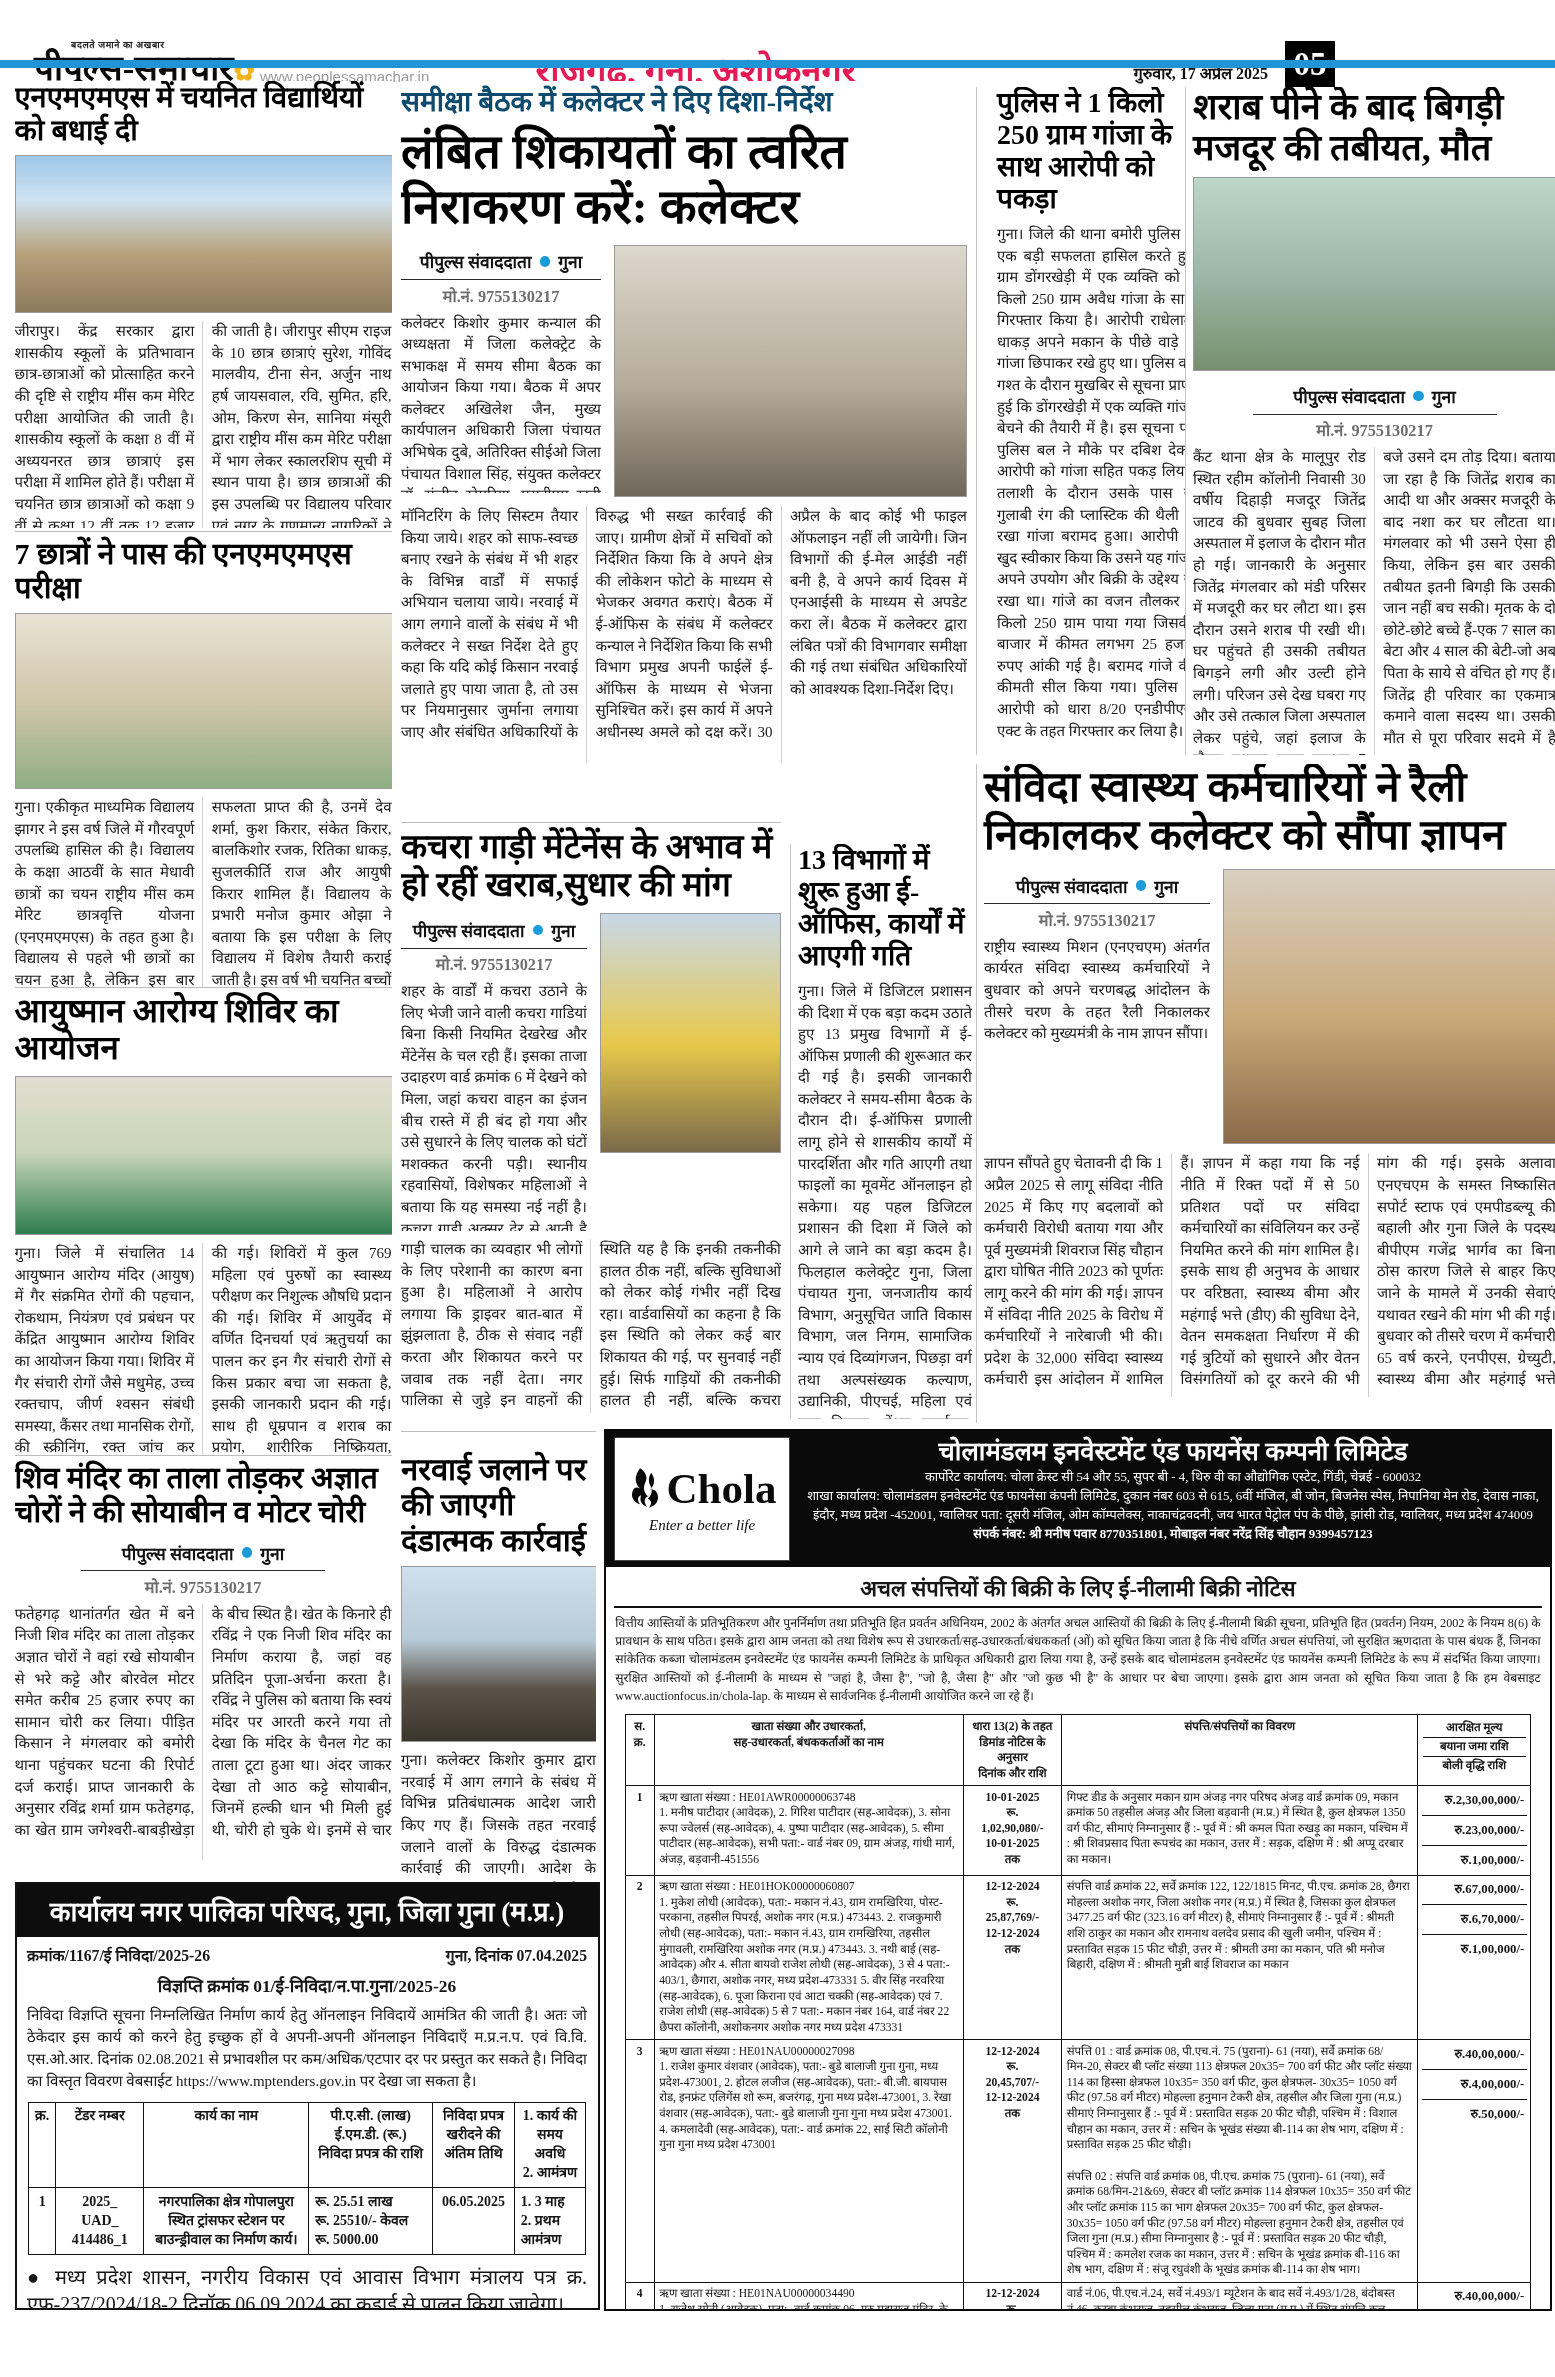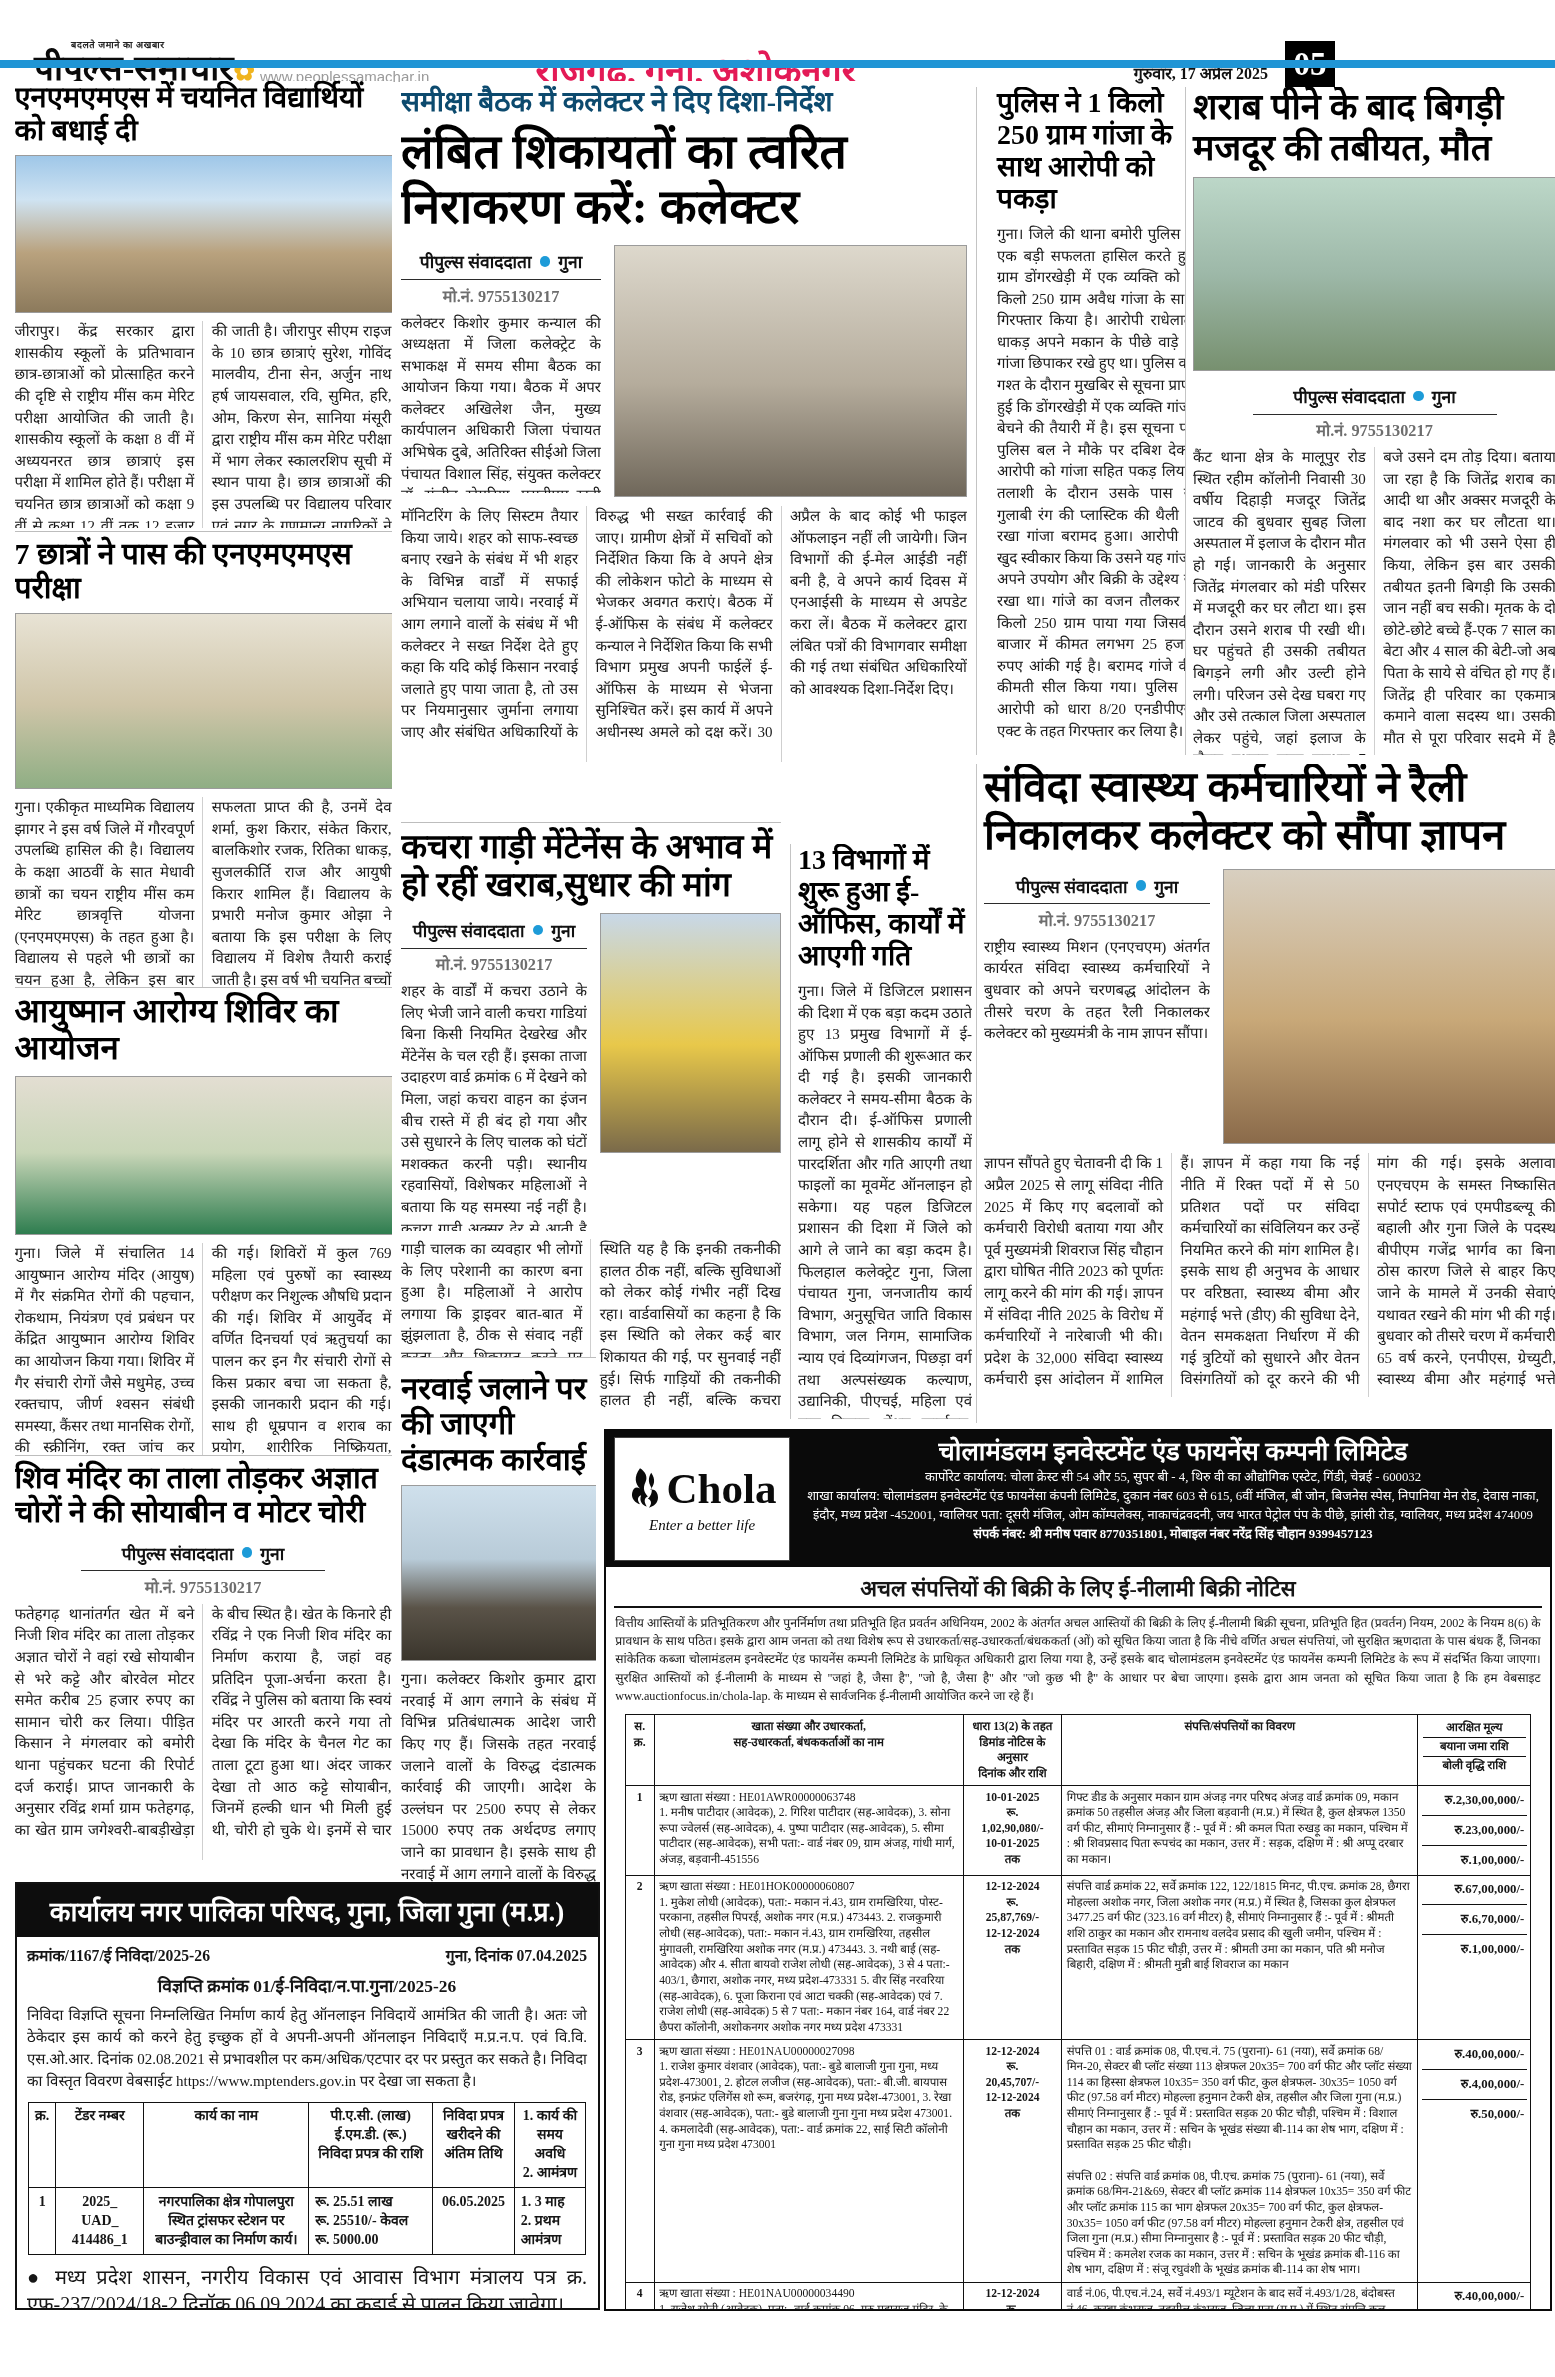--- a/index.html
+++ b/index.html
@@ -187,21 +187,21 @@
           <span>गुना</span>
         </div>
         <div class="phone">मो.नं. 9755130217</div>
         <div class="body-text" style="height:192px;overflow:hidden;">राष्ट्रीय स्वास्थ्य मिशन (एनएचएम) अंतर्गत कार्यरत संविदा स्वास्थ्य कर्मचारियों ने बुधवार को अपने चरणबद्ध आंदोलन के तीसरे चरण के तहत रैली निकालकर कलेक्टर को मुख्यमंत्री के नाम ज्ञापन सौंपा।</div>
       </div>
       <div class="photo ph-rally" style="flex:1;height:273px;"></div>
     </div>
     <div class="body-text cols-3" style="height:244px;margin-top:9.3px;">ज्ञापन सौंपते हुए चेतावनी दी कि 1 अप्रैल 2025 से लागू संविदा नीति 2025 में किए गए बदलावों को कर्मचारी विरोधी बताया गया और पूर्व मुख्यमंत्री शिवराज सिंह चौहान द्वारा घोषित नीति 2023 को पूर्णतः लागू करने की मांग की गई। ज्ञापन में संविदा नीति 2025 के विरोध में कर्मचारियों ने नारेबाजी भी की। प्रदेश के 32,000 संविदा स्वास्थ्य कर्मचारी इस आंदोलन में शामिल हैं। ज्ञापन में कहा गया कि नई नीति में रिक्त पदों में से 50 प्रतिशत पदों पर संविदा कर्मचारियों का संविलियन कर उन्हें नियमित करने की मांग शामिल है। इसके साथ ही अनुभव के आधार पर वरिष्ठता, स्वास्थ्य बीमा और महंगाई भत्ते (डीए) की सुविधा देने, वेतन समकक्षता निर्धारण में की गई त्रुटियों को सुधारने और वेतन विसंगतियों को दूर करने की भी मांग की गई। इसके अलावा एनएचएम के समस्त निष्कासित सपोर्ट स्टाफ एवं एमपीडब्ल्यू की बहाली और गुना जिले के पदस्थ बीपीएम गजेंद्र भार्गव का बिना ठोस कारण जिले से बाहर किए जाने के मामले में उनकी सेवाएं यथावत रखने की मांग भी की गई। बुधवार को तीसरे चरण में कर्मचारी 65 वर्ष करने, एनपीएस, ग्रेच्युटी, स्वास्थ्य बीमा और महंगाई भत्ते (डीए) की मांगों को लेकर आंदोलन कर रहे थे। मांगें नहीं माने जाने पर आगामी चरणों में उग्र आंदोलन की चेतावनी दी गई।</div>
   </div>
 
-  <div class="art" style="left:401px;top:1357px;width:195px;height:874px;border-top:0.6px solid #bdbdbd;padding-top:13px;">
+  <div class="art" style="left:401px;top:1431px;width:195px;height:874px;border-top:0.6px solid #bdbdbd;padding-top:20px;">
     <div class="hl" style="font-size:31px;">नरवाई जलाने पर की जाएगी दंडात्मक कार्रवाई</div>
     <div class="photo ph-field" style="width:100%;height:174px;margin:8.1px 0;"></div>
     <div class="body-text" style="height:581px;">गुना। कलेक्टर किशोर कुमार द्वारा नरवाई में आग लगाने के संबंध में विभिन्न प्रतिबंधात्मक आदेश जारी किए गए हैं। जिसके तहत नरवाई जलाने वालों के विरुद्ध दंडात्मक कार्रवाई की जाएगी। आदेश के उल्लंघन पर 2500 रुपए से लेकर 15000 रुपए तक अर्थदण्ड लगाए जाने का प्रावधान है। इसके साथ ही नरवाई में आग लगाने वालों के विरुद्ध अर्थदण्ड एवं पुलिस कार्यवाही की जाएगी। इसी क्रम में ग्राम रामपुर में नरवाई में आग लगने की सूचना मिलने पर मौके पर जांच की गई और आग को बुझाया गया। जांच में पाया गया कि नरवाई में आग जानबूझकर लगाई गई थी।</div>
   </div>
 
   <div class="art" id="chola" style="left:604px;top:1429px;width:944px;height:878px;">
     <div id="chola-head">
       <div id="chola-logo-box">
         <div id="chola-logo-row">
           <svg width="33" height="45" viewBox="0 0 28 40">

